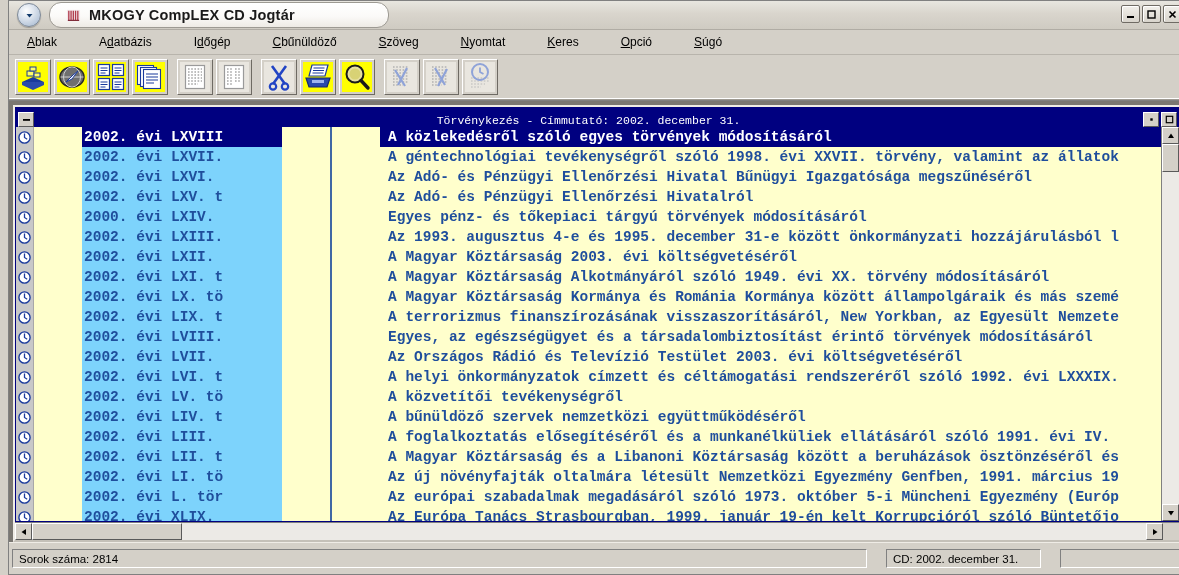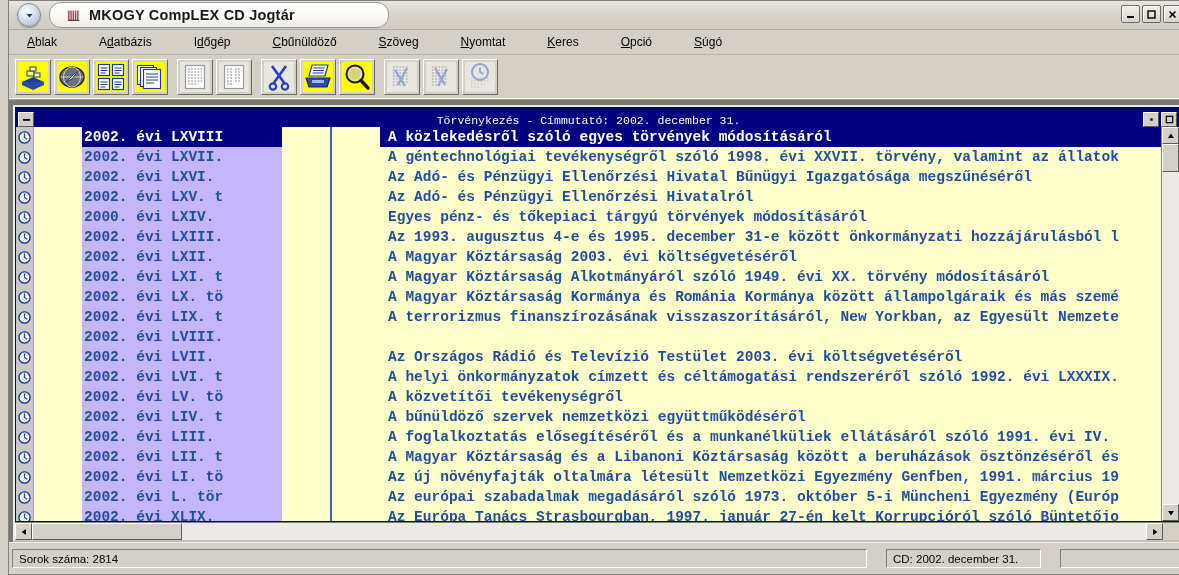--- a/index.html
+++ b/index.html
@@ -234,21 +234,21 @@
     border-right: 1px solid #a8a8a8;
   }
   .cell-num {
     width: 200px;
     flex: none;
     padding-left: 2px;
     overflow: hidden;
     box-sizing: border-box;
     height: 20px;
     line-height: 20px;
-    background: #c4b5fd;
+    background: #7dd3fc;
   }
   .col-sep {
     width: 2px;
     flex: none;
     height: 20px;
     background: #1f4e9c;
     opacity: .85;
   }
   .cell-title {
     flex: 1 1 auto;
@@ -689,20 +689,21 @@
             </div>
             <div class="row">
               <div class="cell-icon">
                 <svg width="13" height="13" viewBox="0 0 13 13">
                   <circle cx="6.5" cy="6.5" r="5.6" fill="#ffffff" stroke="#1a3a9c" stroke-width="1.4"></circle>
                   <path d="M6.5 2.6 V6.5 L9.2 8.2" stroke="#1a3a9c" stroke-width="1.3" fill="none"></path>
                 </svg>
               </div>
               <div class="cell-num">2002. évi LVIII.</div>
               <div class="col-sep"></div>
+              <div class="cell-title">Egyes, az egészségügyet és a társadalombiztosítást érintő törvények módosításáról</div>
             </div>
             <div class="row">
               <div class="cell-icon">
                 <svg width="13" height="13" viewBox="0 0 13 13">
                   <circle cx="6.5" cy="6.5" r="5.6" fill="#ffffff" stroke="#1a3a9c" stroke-width="1.4"></circle>
                   <path d="M6.5 2.6 V6.5 L9.2 8.2" stroke="#1a3a9c" stroke-width="1.3" fill="none"></path>
                 </svg>
               </div>
               <div class="cell-num">2002. évi LVII.</div>
               <div class="col-sep"></div>
@@ -787,21 +788,21 @@
             </div>
             <div class="row">
               <div class="cell-icon">
                 <svg width="13" height="13" viewBox="0 0 13 13">
                   <circle cx="6.5" cy="6.5" r="5.6" fill="#ffffff" stroke="#1a3a9c" stroke-width="1.4"></circle>
                   <path d="M6.5 2.6 V6.5 L9.2 8.2" stroke="#1a3a9c" stroke-width="1.3" fill="none"></path>
                 </svg>
               </div>
               <div class="cell-num">2002. évi XLIX.</div>
               <div class="col-sep"></div>
-              <div class="cell-title">Az Európa Tanács Strasbourgban, 1997. január 27-én kelt Korrupcióról szóló Büntetőjo</div>
+              <div class="cell-title">Az Európa Tanács Strasbourgban, 1999. január 19-én kelt Korrupcióról szóló Büntetőjo</div>
             </div>
             <div class="row">
               <div class="cell-icon"></div>
               <div class="cell-num">2002. évi XLVIII</div>
               <div class="col-sep"></div>
               <div class="cell-title">Az Országos Rádió és Televízió Testület 2001. évi költségvetésének végrehajtásáról</div>
             </div>
           </div>
 
         <div class="vscroll">

